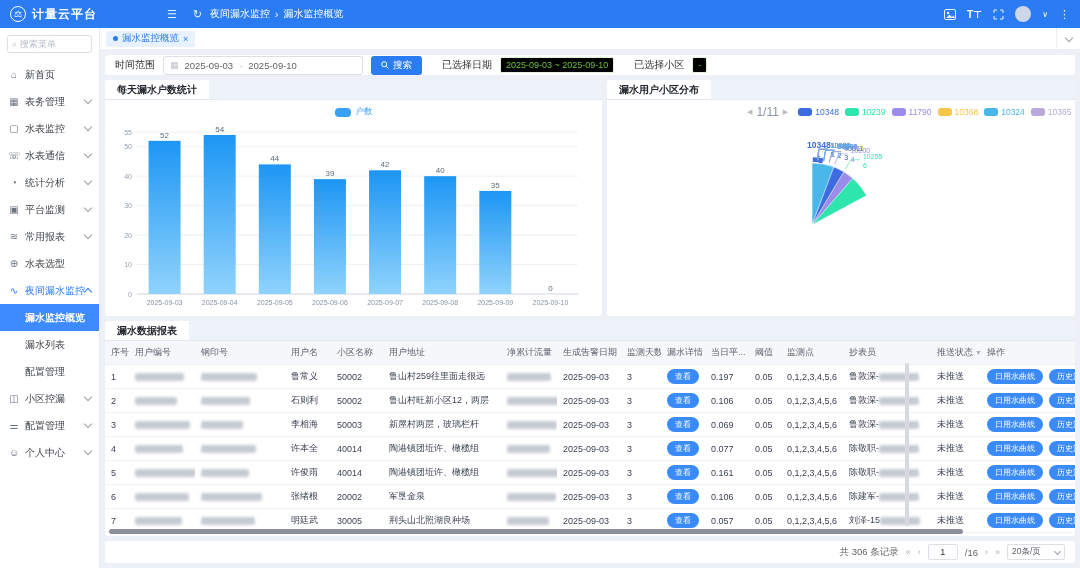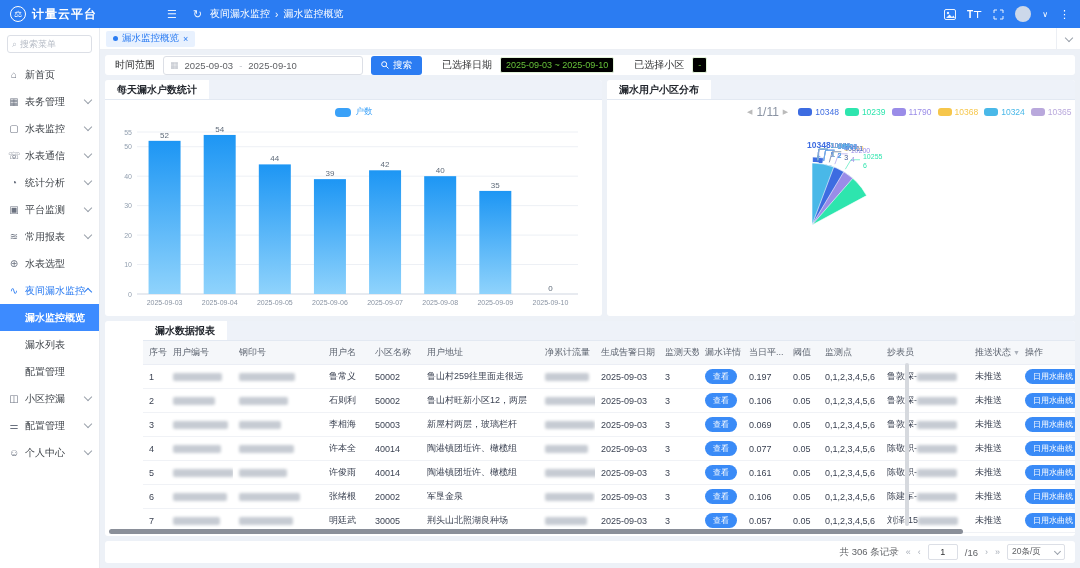--- a/index.html
+++ b/index.html
@@ -30,21 +30,21 @@
   .main { flex:1; display:flex; flex-direction:column; min-width:0; }
   
   .tabbar { height:22px; background:#fff; display:flex; align-items:center; border-bottom:1px solid #eceff4; }
   .tab { margin-left:6px; height:16px; background:#e8f1fe; border-radius:2px; color:#2b7cf2; font-size:9.5px; display:flex; align-items:center; gap:4px; padding:0 7px; cursor:pointer; }
   .tab .dot { width:5px; height:5px; border-radius:50%; background:#2b7cf2; }
   .tab .x { font-size:9px; }
   .tab-chev { margin-left:auto; width:24px; height:22px; border-left:1px solid #eceff4; display:flex; align-items:center; justify-content:center; }
   .tab-chev .chev { width:6px; height:6px; border-right:1px solid #9aa1ab; border-bottom:1px solid #9aa1ab; transform:rotate(45deg); margin-top:-2px; }
   
   .content { flex:1; padding:5px; display:flex; flex-direction:column; gap:5px; min-height:0; }
-  .card { background:#fff; border-radius:3px;padding-left:38px; }
+  .card { background:#fff; border-radius:3px; }
   .filter { height:20px; display:flex; align-items:center; padding:0 10px; gap:8px; font-size:10px; color:#303133; }
   .dinput { width:200px; height:19px; border:1px solid #dcdfe6; border-radius:3px; display:flex; align-items:center; padding:0 6px; gap:6px; color:#606266; font-size:9.5px; }
   .dinput .cal { color:#c0c4cc; font-size:9px; }
   .btn-search { height:19px; background:#2b7cf2; color:#fff; border:none; border-radius:3px; font-size:9.5px; padding:0 10px; display:flex; align-items:center; gap:4px; cursor:pointer; }
   .gtag { height:16px; background:#000000; border:1px solid #e1f3d8; color:#67c23a; border-radius:2px; font-size:9px; display:flex; align-items:center; padding:0 5px; }
   .charts { display:flex; gap:5px; height:236px; }
   .panel { background:#fff; border-radius:3px; overflow:hidden; display:flex; flex-direction:column; }
   .panel-bar { width:497px; flex:none; }
   .panel-pie { flex:1; min-width:0; }
   .phead { height:20px; background:#eef2f9; border-bottom:1px solid #e3e9f2; display:flex; }

